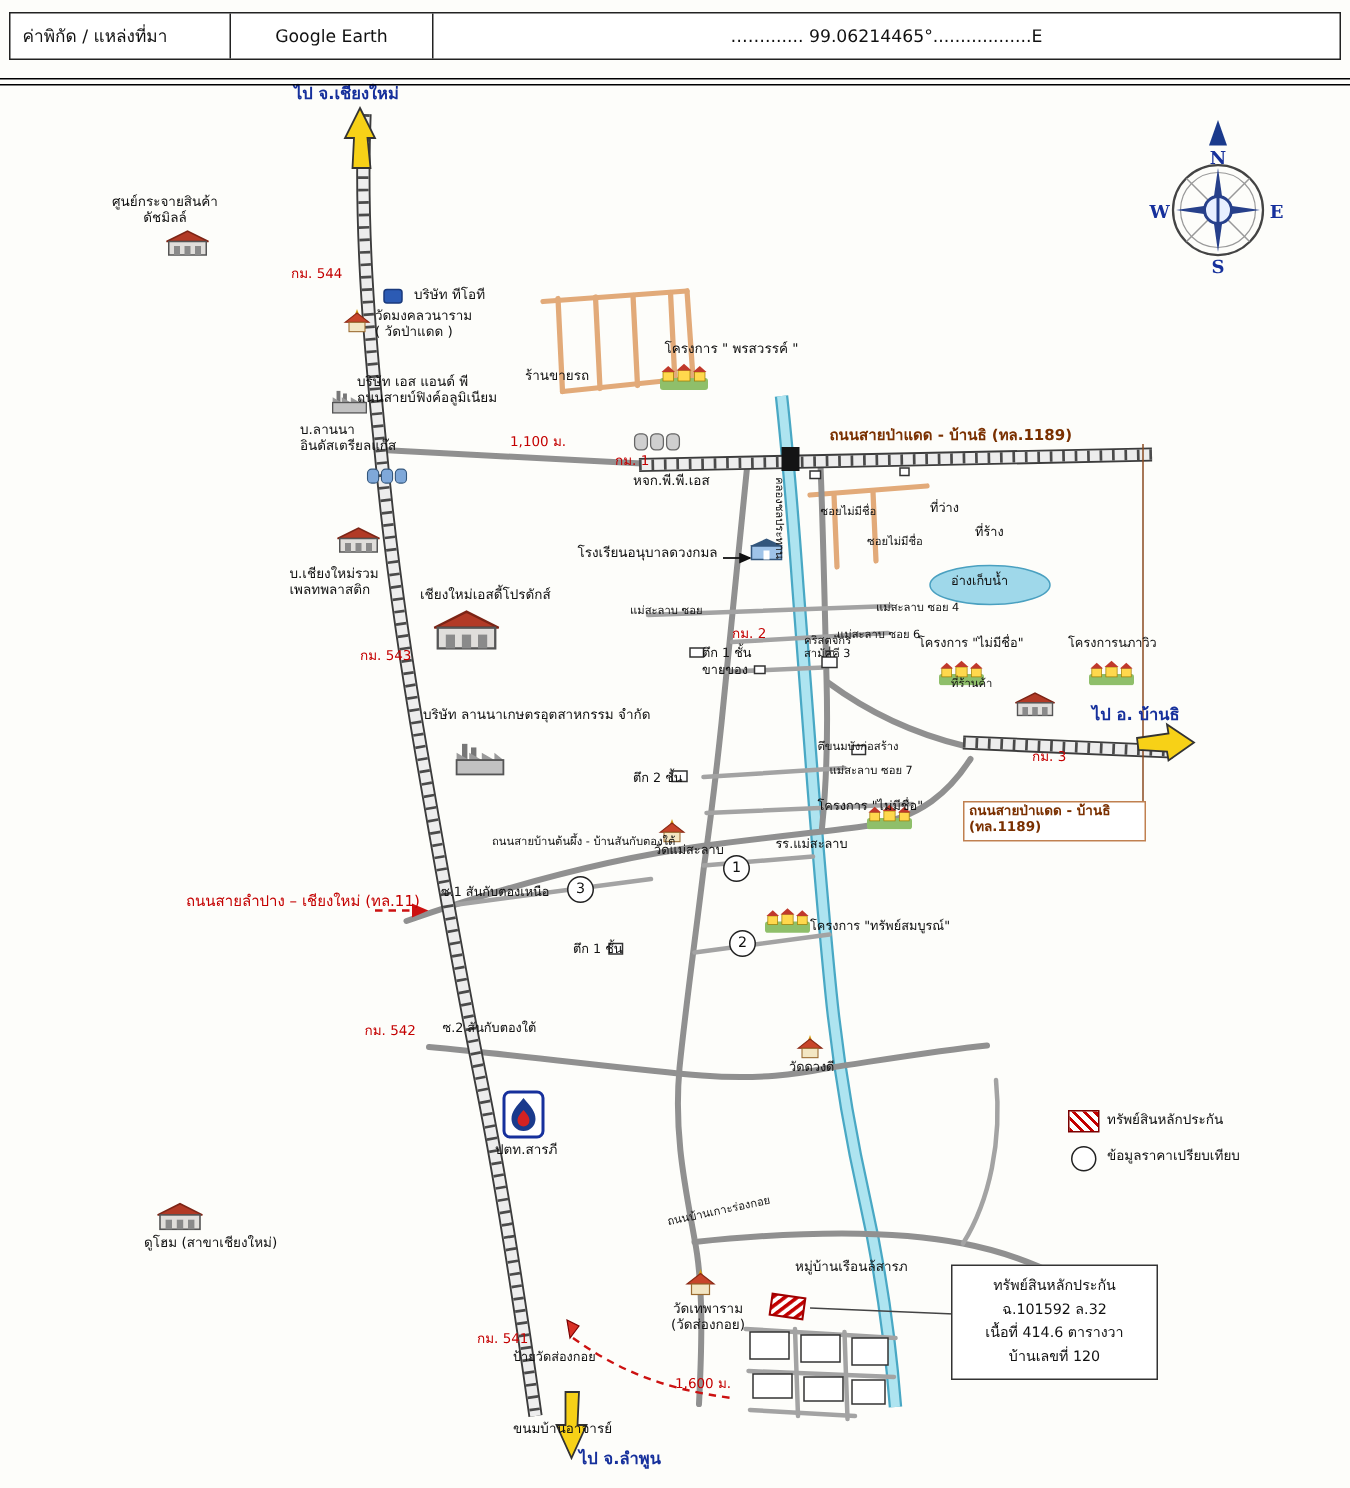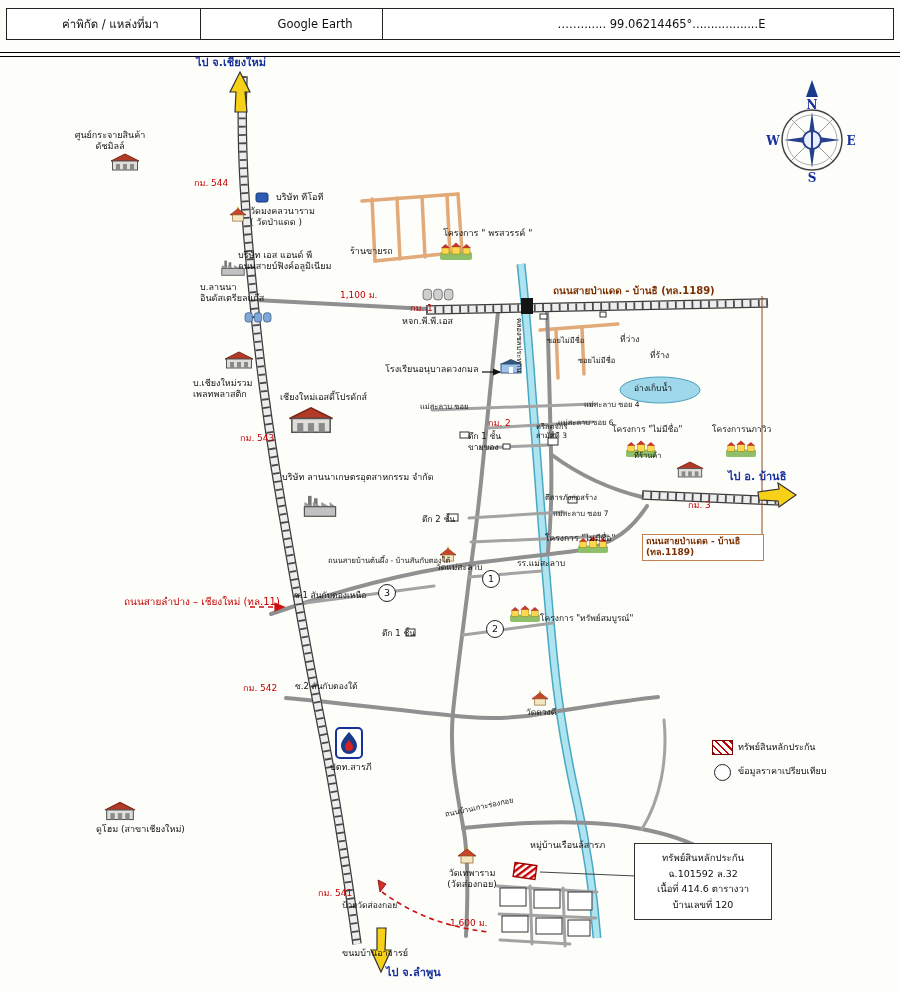--- a/index.html
+++ b/index.html
@@ -1,21 +1,21 @@
 <!DOCTYPE html>
 <html><head>
 <meta charset="utf-8">
 <style>
   html,body{margin:0;padding:0;background:#fff;}
   .page{position:relative;width:900px;height:992px;background:#fdfdfa;overflow:hidden;
         font-family:"DejaVu Sans",sans-serif;color:#111;}
   
   .hdr{position:absolute;top:8px;left:6px;width:886px;height:30px;border:1.5px solid #222;
        display:flex;align-items:stretch;font-size:11.5px;background:#fff;z-index:5;}
-  .hdr .cell{display:flex;align-items:center;border-right:1.5px solid #222;padding:0 8px;margin-left:47px;}
+  .hdr .cell{display:flex;align-items:center;border-right:1.5px solid #222;padding:0 8px;}
   .hdr .c1{width:130px;}
   .hdr .c2{width:118px;justify-content:center;}
   .hdr .c3{width:330px;justify-content:center;}
   .hdr .c4{flex:1;justify-content:center;border-right:none;}
   .rule{position:absolute;top:52px;left:0;width:900px;height:3px;
         border-top:1px solid #000;border-bottom:1px solid #000;z-index:5;}
   
   .lbl{position:absolute;font-size:9px;line-height:1.25;white-space:pre-line;z-index:3;}
   .xs{font-size:7.5px;}
   .s{font-size:8.5px;}
@@ -264,21 +264,21 @@
   <div class="lbl red" style="left:194px;top:178px">กม. 544</div>
   <div class="lbl" style="left:276px;top:192px">บริษัท ทีโอที</div>
   <div class="lbl" style="left:250px;top:206px">วัดมงคลวนาราม
 ( วัดป่าแดด )</div>
   <div class="lbl" style="left:443px;top:228px">โครงการ " พรสวรรค์ "</div>
   <div class="lbl" style="left:238px;top:250px">บริษัท เอส แอนด์ พี
 ถนนสายบ์ฟิงค์อลูมิเนียม</div>
   <div class="lbl" style="left:350px;top:246px">ร้านขายรถ</div>
   <div class="lbl red" style="left:340px;top:290px">1,100 ม.</div>
   <div class="lbl red" style="left:410px;top:303px">กม. 1</div>
-  <div class="lbl" style="left:402px;top:316px">หจก.พี.พี.เอส</div>
+  <div class="lbl" style="left:422px;top:316px">หจก.พี.พี.เอส</div>
   <div class="lbl maroon" style="left:553px;top:285px">ถนนสายป่าแดด - บ้านธิ (ทล.1189)</div>
   <div class="lbl" style="left:200px;top:282px">บ.ลานนา
 อินดัสเตรียลแก๊ส</div>
   <div class="lbl" style="left:385px;top:364px">โรงเรียนอนุบาลดวงกมล</div>
   <div class="lbl xs vert" style="left:524px;top:318px">คลองชลประทาน</div>
   <div class="lbl xs" style="left:547px;top:336px">ซอยไม่มีชื่อ</div>
   <div class="lbl s" style="left:620px;top:334px">ที่ว่าง</div>
   <div class="lbl xs" style="left:578px;top:356px">ซอยไม่มีชื่อ</div>
   <div class="lbl s" style="left:650px;top:350px">ที่ร้าง</div>
   <div class="lbl s" style="left:634px;top:383px">อ่างเก็บน้ำ</div>
@@ -288,21 +288,21 @@
   <div class="lbl red" style="left:488px;top:418px">กม. 2</div>
   <div class="lbl s" style="left:468px;top:431px">ตึก 1 ชั้น</div>
   <div class="lbl xs" style="left:536px;top:422px">คริสตจักร
 สามัคคี 3</div>
   <div class="lbl s" style="left:612px;top:424px">โครงการ "ไม่มีชื่อ"</div>
   <div class="lbl s" style="left:712px;top:424px">โครงการนภาวิว</div>
   <div class="lbl s" style="left:468px;top:442px">ขายของ</div>
   <div class="lbl xs" style="left:634px;top:451px">ที่ร้านค้า</div>
   <div class="lbl blue" style="left:728px;top:470px">ไป อ. บ้านธิ</div>
   <div class="lbl red" style="left:688px;top:500px">กม. 3</div>
-  <div class="lbl xs" style="left:545px;top:493px">ตึสารภังก่อสร้าง</div>
+  <div class="lbl xs" style="left:545px;top:493px">ตึขนมบังก่อสร้าง</div>
   <div class="lbl xs" style="left:553px;top:509px">แม่สะลาบ ซอย 7</div>
   <div class="lbl s" style="left:422px;top:514px">ตึก 2 ชั้น</div>
   <div class="lbl s" style="left:545px;top:533px">โครงการ "ไม่มีชื่อ"</div>
   <div class="lbl maroon boxed" style="left:642px;top:534px;width:114px;font-size:9px">ถนนสายป่าแดด - บ้านธิ (ทล.1189)</div>
   <div class="lbl xs" style="left:328px;top:556px">ถนนสายบ้านต้นผึ้ง - บ้านสันกับตองใต้</div>
   <div class="lbl s" style="left:436px;top:562px">วัดแม่สะลาบ</div>
   <div class="lbl s" style="left:517px;top:558px">รร.แม่สะลาบ</div>
   <div class="lbl s" style="left:294px;top:590px">ซ.1 สันกับตองเหนือ</div>
   <div class="lbl red" style="left:124px;top:596px;font-weight:normal;font-size:10px">ถนนสายลำปาง – เชียงใหม่ (ทล.11)</div>
   <div class="lbl s" style="left:540px;top:613px">โครงการ "ทรัพย์สมบูรณ์"</div>

